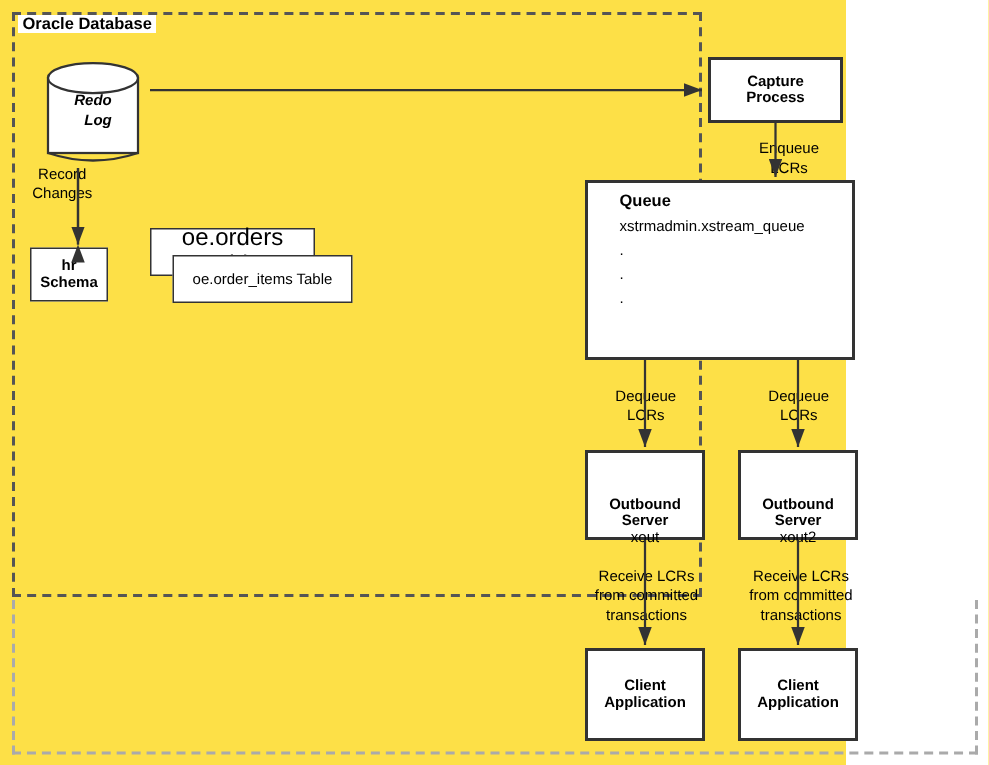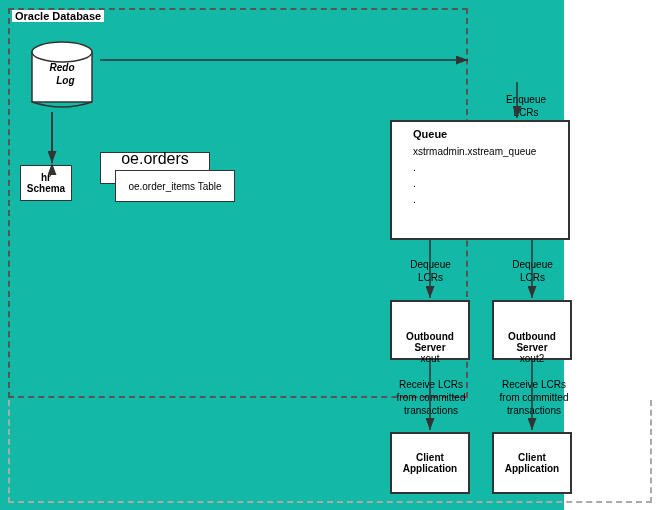--- a/index.html
+++ b/index.html
@@ -8,21 +8,21 @@
       height: 510px;
       background: #fff;
       font-family: Arial, sans-serif;
       font-size: 11px;
       overflow: hidden;
     }
     .diagram-container {
       position: relative;
       width: 564px;
       height: 510px;
-      background: #14b8a6;
+      background: #fde047;
     }
     
     .oracle-db-box {
       position: absolute;
       top: 8px;
       left: 8px;
       width: 460px;
       height: 390px;
       border: 2px dashed #555;
     }
@@ -262,20 +262,23 @@
   </div>
 
   <div class="oe-orders">
     <span>oe.orders Table</span>
   </div>
 
   <div class="oe-order-items">
     <span>oe.order_items Table</span>
   </div>
 
+  <div class="capture-process">
+    <span>Capture<br>Process</span>
+  </div>
 
   <div class="queue-box">
     <div class="queue-title">Queue</div>
     <div class="queue-content">
       <span>xstrmadmin.xstream_queue</span><br>
       <span>.</span><br>
       <span>.</span><br>
       <span>.</span>
     </div>
   </div>
@@ -294,20 +297,24 @@
     <span style="white-space:pre-line;">Client
 Application</span>
   </div>
 
   <div class="client-app2">
     <span style="white-space:pre-line;">Client
 Application</span>
   </div>
 
 
+  <div class="annotation" style="top: 110px; left: 14px; width: 55px;">
+    <span style="white-space:pre-line;">Record
+Changes</span>
+  </div>
 
   <div class="annotation" style="top: 93px; left: 496px; width: 60px;">
     <span style="white-space:pre-line;">Enqueue
 LCRs</span>
   </div>
 
   <div class="annotation" style="top: 258px; left: 398px; width: 65px;">
     <span style="white-space:pre-line;">Dequeue
 LCRs</span>
   </div>

